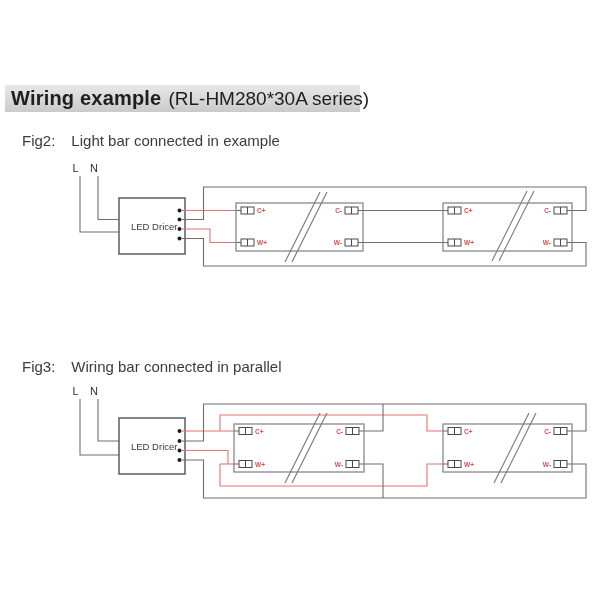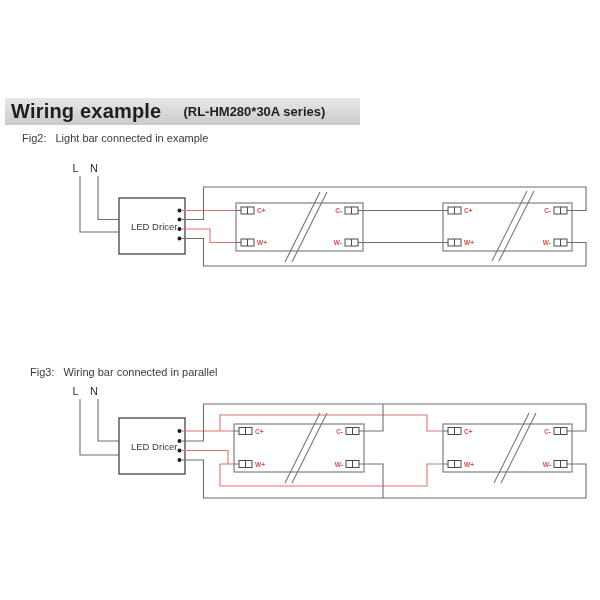--- a/index.html
+++ b/index.html
@@ -1,32 +1,32 @@
 <!DOCTYPE html>
 <html style="--wire-red: #e57373; --label-red: #d94f4f; --wire-gray: #6e6e6e; --bar-stroke: #7f7f7f; --driver-stroke: #525252; --terminal-stroke: #4a4a4a; --dot-color: #1b1b1b; --title-text: #1e1e1e; --title-bg-top: #e8e8e8; --title-bg-bottom: #cacaca; --caption-text: #3b3b3b; --ln-text: #2f2f2f; --driver-text: #3a3a3a;"><head>
 <meta charset="utf-8">
 <style>
   html,body{margin:0;padding:0;background:#ffffff;}
   .canvas{
     position:relative;width:600px;height:600px;background:#ffffff;overflow:hidden;
     font-family:"Liberation Sans",sans-serif;
   }
   .title-bar{
-    position:absolute;left:5px;top:98px;width:355px;height:27px;
+    position:absolute;left:5px;top:85px;width:355px;height:27px;
     background:linear-gradient(var(--title-bg-top,#e8e8e8),var(--title-bg-bottom,#cacaca));
     display:flex;align-items:center;padding-left:6px;box-sizing:border-box;white-space:nowrap;
   }
   .title-main{font-size:20px;font-weight:bold;color:var(--title-text,#1e1e1e);letter-spacing:.2px;}
-  .title-series{font-size:13px;font-weight:bold;color:var(--title-text,#1e1e1e);margin-left:22px;}
+  .title-series{font-size:19px;font-weight:normal;color:var(--title-text,#1e1e1e);margin-left:7px;}
   .fig-caption{
-    position:absolute;left:22px;font-size:11px;color:var(--caption-text,#3b3b3b);
-    display:flex;gap:9px;white-space:nowrap;
+    position:absolute;left:22px;font-size:15px;color:var(--caption-text,#3b3b3b);
+    display:flex;gap:16px;white-space:nowrap;
   }
   .fig2-caption{top:132px;}
-  .fig3-caption{top:366px;margin-left:8px;}
+  .fig3-caption{top:358px;}
   svg.diagram{position:absolute;left:0;top:0;}
   .wire-red{stroke:var(--wire-red,#e57373);fill:none;stroke-width:1.1;}
   .wire-gray{stroke:var(--wire-gray,#6e6e6e);fill:none;stroke-width:1.1;}
   .box-driver{fill:#ffffff;stroke:var(--driver-stroke,#525252);stroke-width:1.4;}
   .box-bar{fill:#ffffff;stroke:var(--bar-stroke,#7f7f7f);stroke-width:1.2;}
   .break-line{stroke:var(--bar-stroke,#7f7f7f);fill:none;stroke-width:1.2;}
   .dot{fill:var(--dot-color,#1b1b1b);}
   .term-block{fill:#ffffff;stroke:var(--terminal-stroke,#4a4a4a);stroke-width:1;}
   .term-div{stroke:var(--terminal-stroke,#4a4a4a);stroke-width:1;}
   .term-stub{stroke:var(--wire-gray,#6e6e6e);stroke-width:1;}

